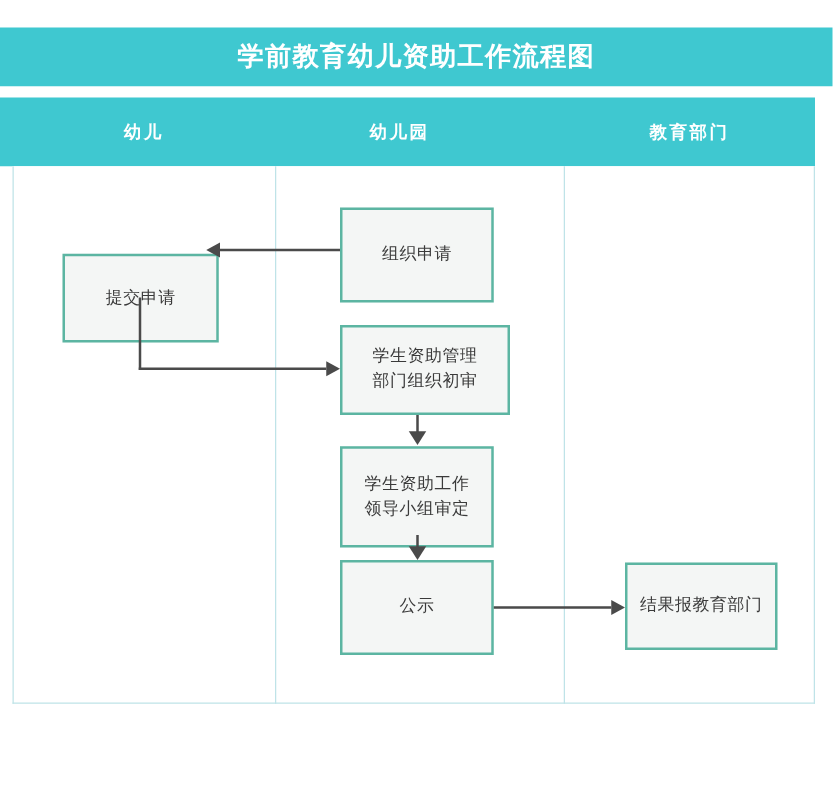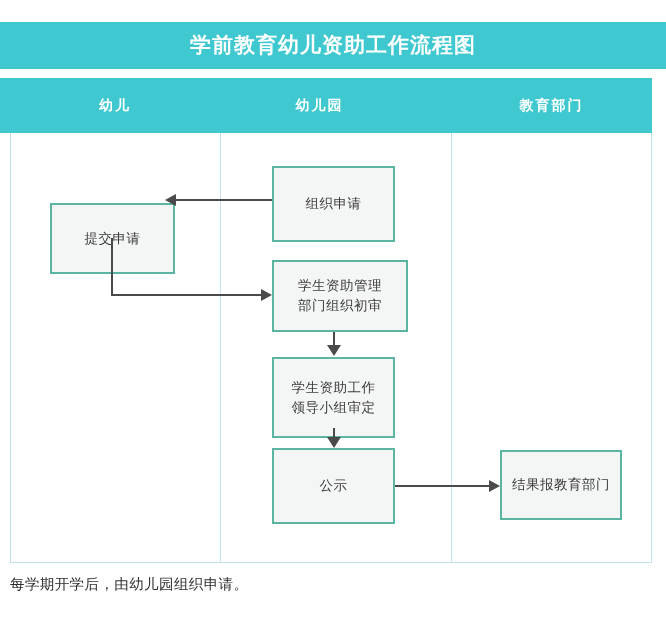--- a/index.html
+++ b/index.html
@@ -223,14 +223,13 @@
 <div class="edge edge-v e-rev-down"></div>
 <div class="arrow arrow-down a-rev-down"></div>
 
 <div class="edge edge-v e-app-down"></div>
 <div class="arrow arrow-down a-app-down"></div>
 
 <div class="edge edge-h e-pub-right"></div>
 <div class="arrow arrow-right a-pub-right"></div>
 
 <div class="footer">
-  <span class="footer-line">每学期开学后，由幼儿园组织申请。</span>
 </div>
 
 </body></html>

